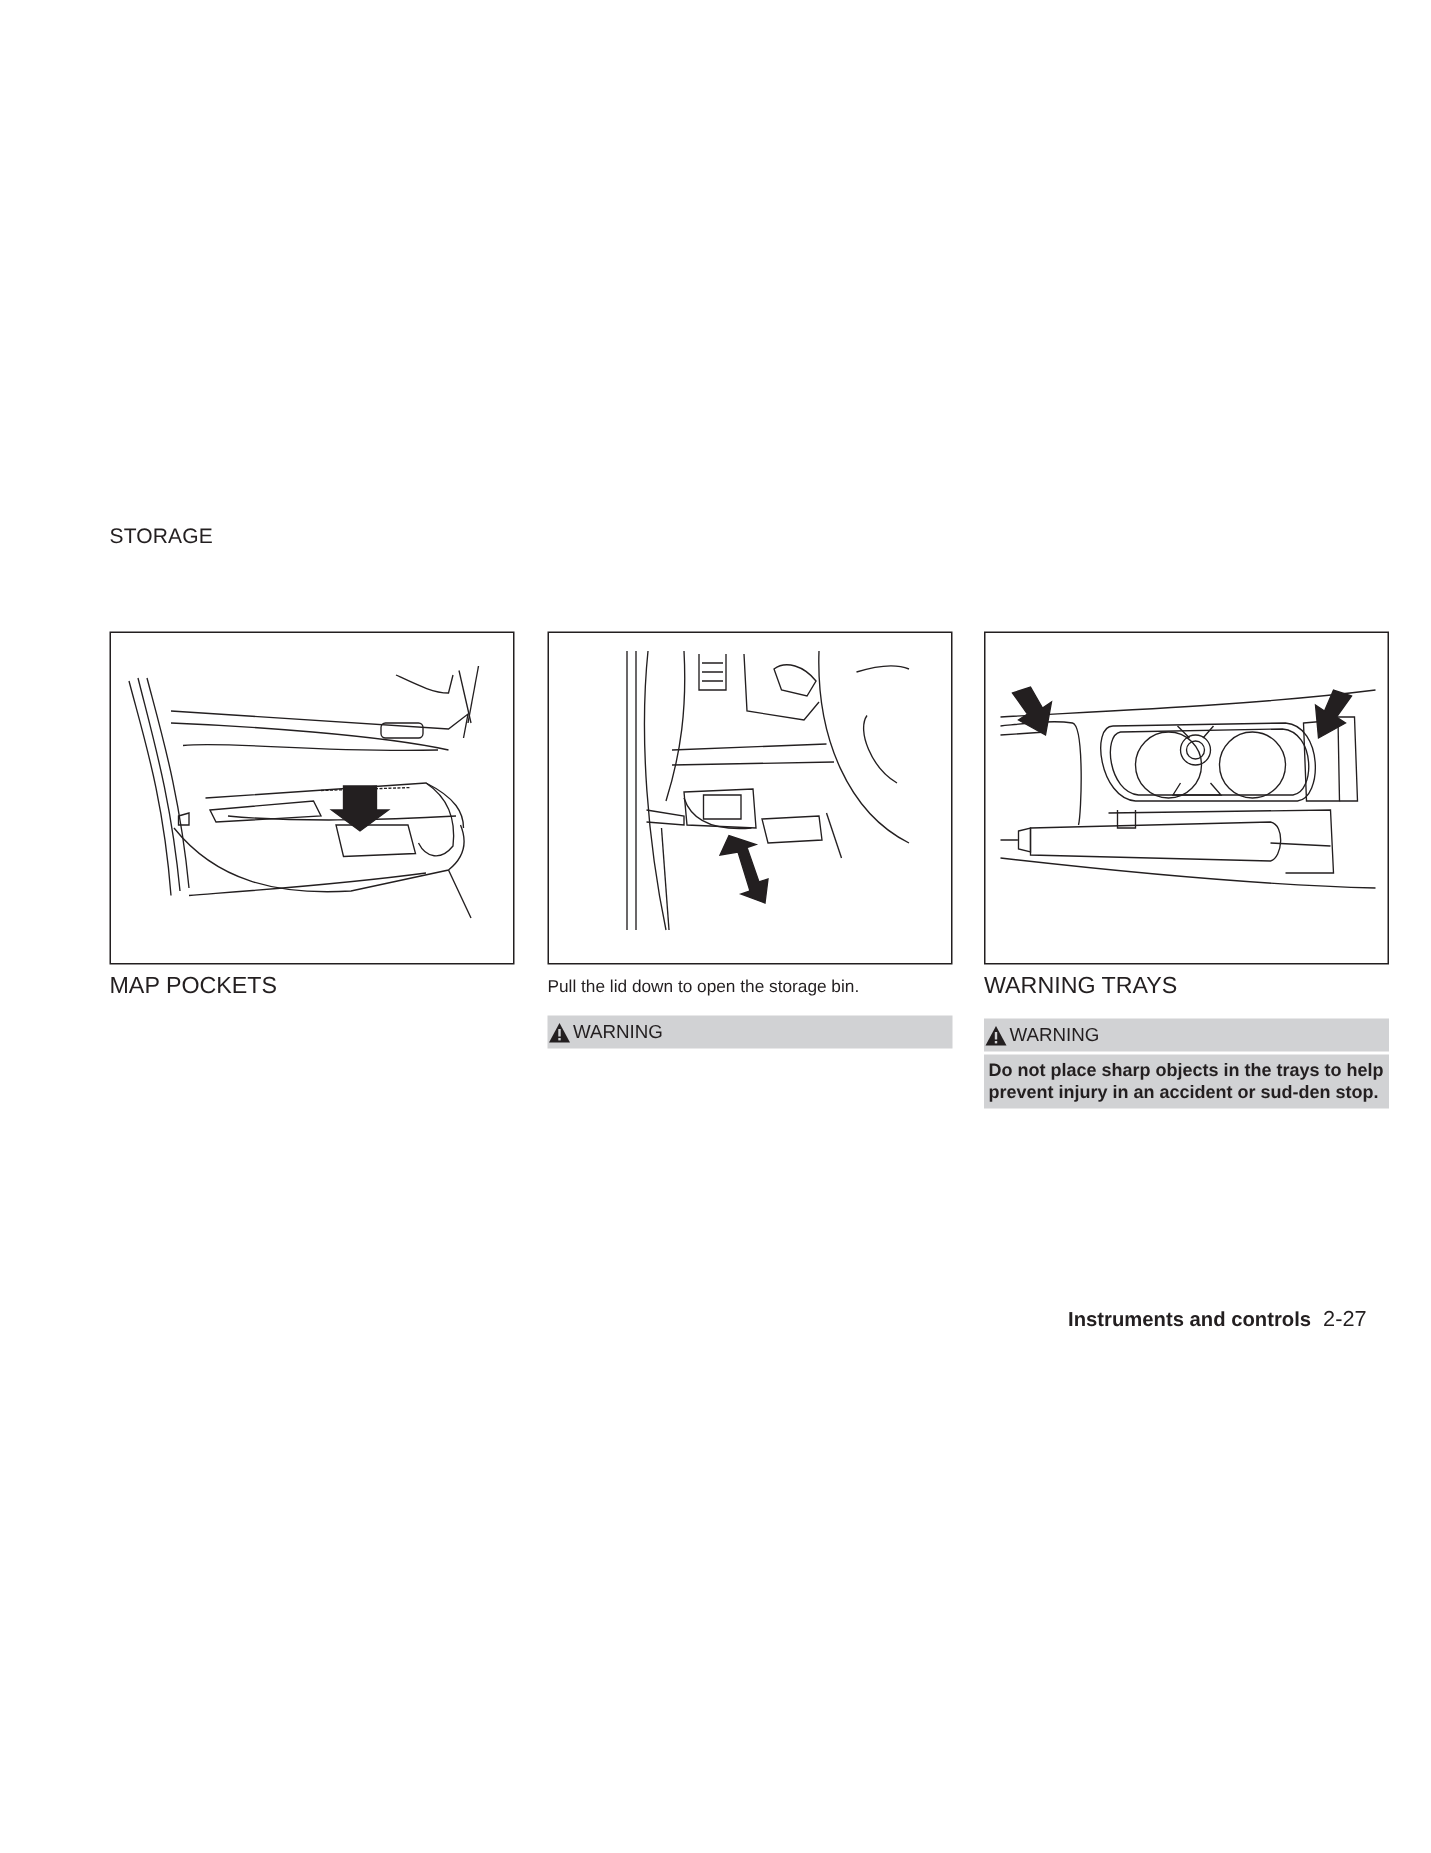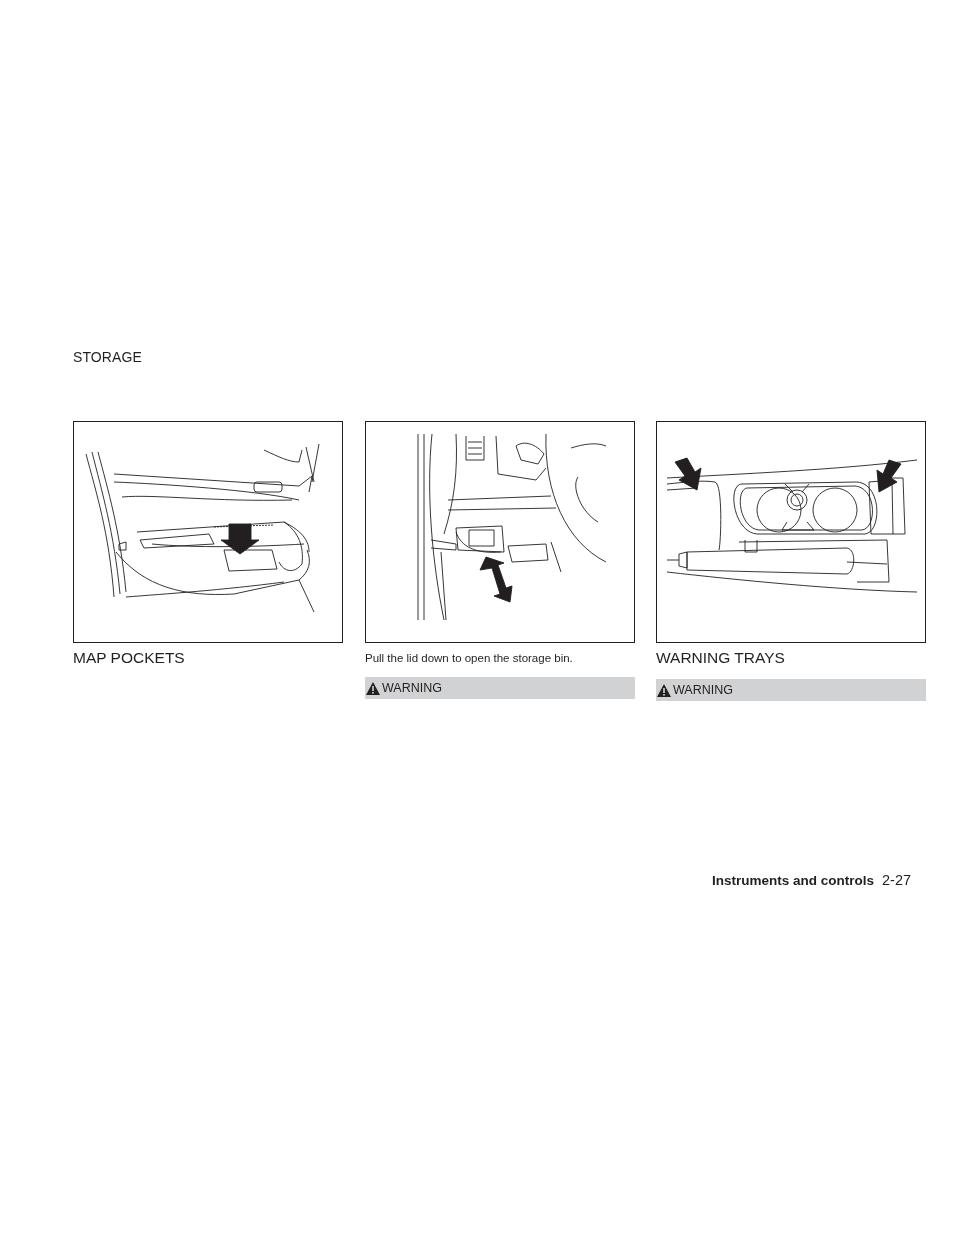--- a/index.html
+++ b/index.html
@@ -124,18 +124,19 @@
   <div class="heading">WARNING TRAYS</div>
   <div class="warn" style="margin-top:12px">
     <div class="warn-head">
       <svg viewBox="0 0 16 15">
         <path d="M8 1 L15 14 L1 14 Z" fill="#231f20"></path>
         <rect x="7.2" y="5" width="1.6" height="5" fill="#d1d2d4"></rect>
         <rect x="7.2" y="11" width="1.6" height="1.6" fill="#d1d2d4"></rect>
       </svg>
       <span>WARNING</span>
     </div>
+    <div class="warn-body">Do not place sharp objects in the trays to help prevent injury in an accident or sud-den stop.</div>
   </div>
 </div>
 
 <div class="footer">
   <span class="section">Instruments and controls</span><span class="page">2-27</span>
 </div>
 
 </body></html>

